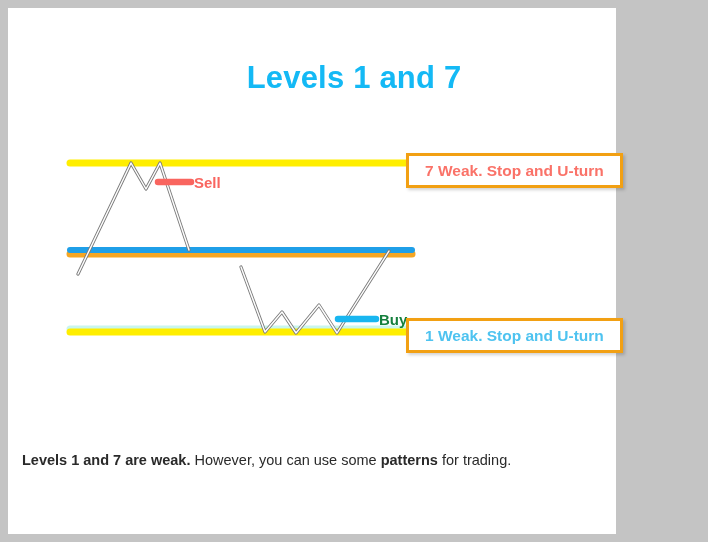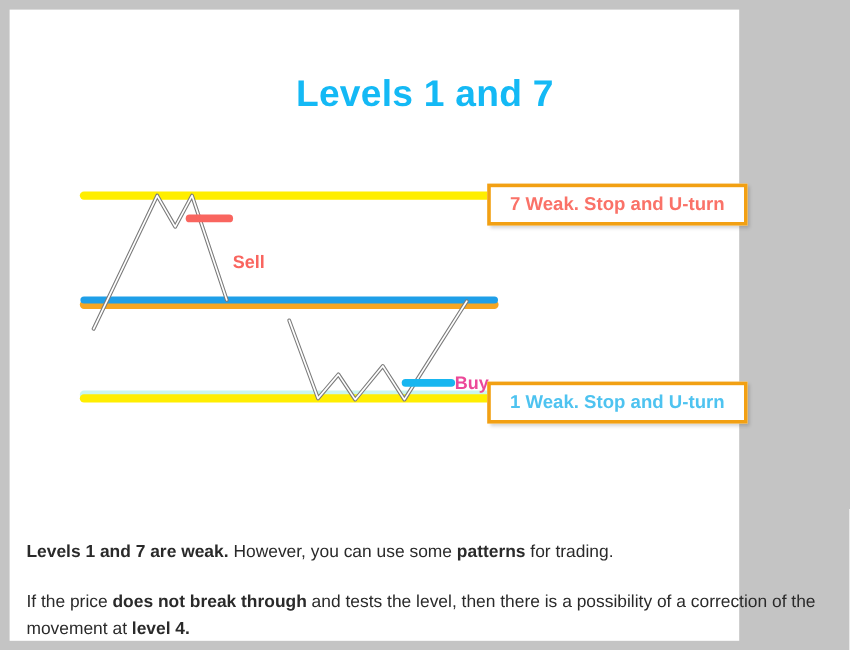--- a/index.html
+++ b/index.html
@@ -90,22 +90,22 @@
     text-align: center;
   }
 
   
   .marker-label {
     position: absolute;
     font-weight: bold;
     font-size: 15px;
     white-space: nowrap;
   }
-  .label-sell { left: 186px; top: 166px; color: #f9655f; margin-top: 36px; }
-  .label-buy  { left: 371px; top: 303px; color: #ec4899; }
+  .label-sell { left: 186px; top: 166px; color: #f9655f; }
+  .label-buy  { left: 371px; top: 303px; color: #15803d; }
 
   
   .body-text {
     position: absolute;
     left: 14px;
     width: 664px;
     color: #2a2a2a;
     font-size: 14.5px;
     line-height: 22px;
     font-family: "Liberation Sans", sans-serif;
@@ -155,18 +155,15 @@
 
 
     <div class="callout callout-1">
       <span>1 Weak. Stop and U-turn</span>
     </div>
 
     <div class="body-text para-1">
       <b>Levels 1 and 7 are weak.</b><span> However, you can use some </span><b>patterns</b><span> for trading.</span>
     </div>
 
-    <div class="body-text para-2">
-      <span>If the price </span><b>does not break through</b><span> and tests the level, then there is a possibility of a correction of the movement at </span><b>level 4.</b>
-    </div>
 
   </div>
 </div>
 
 </body></html>

